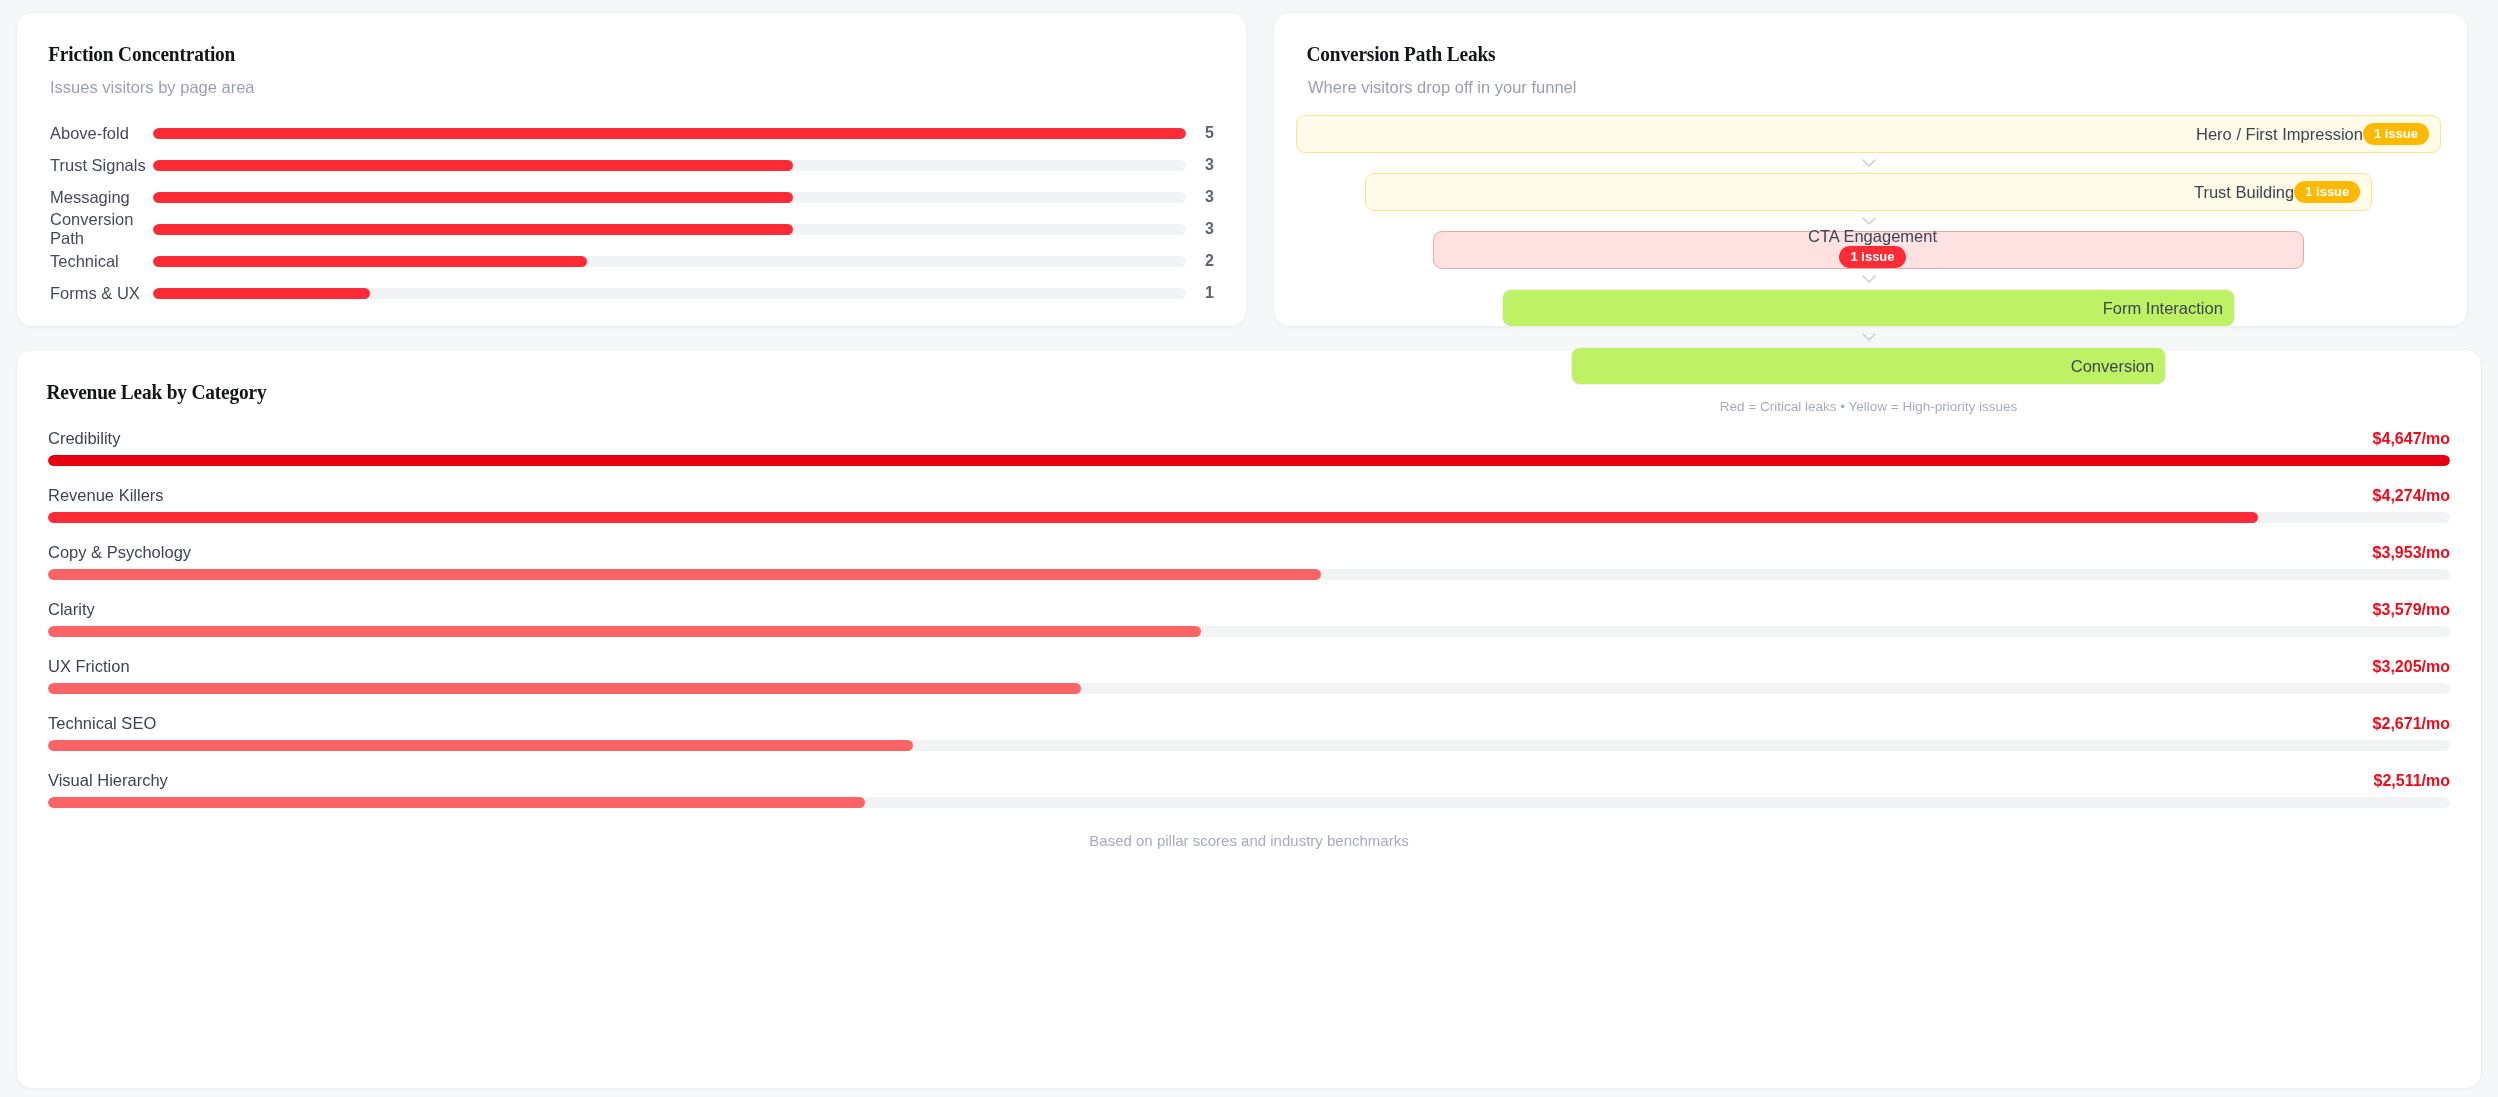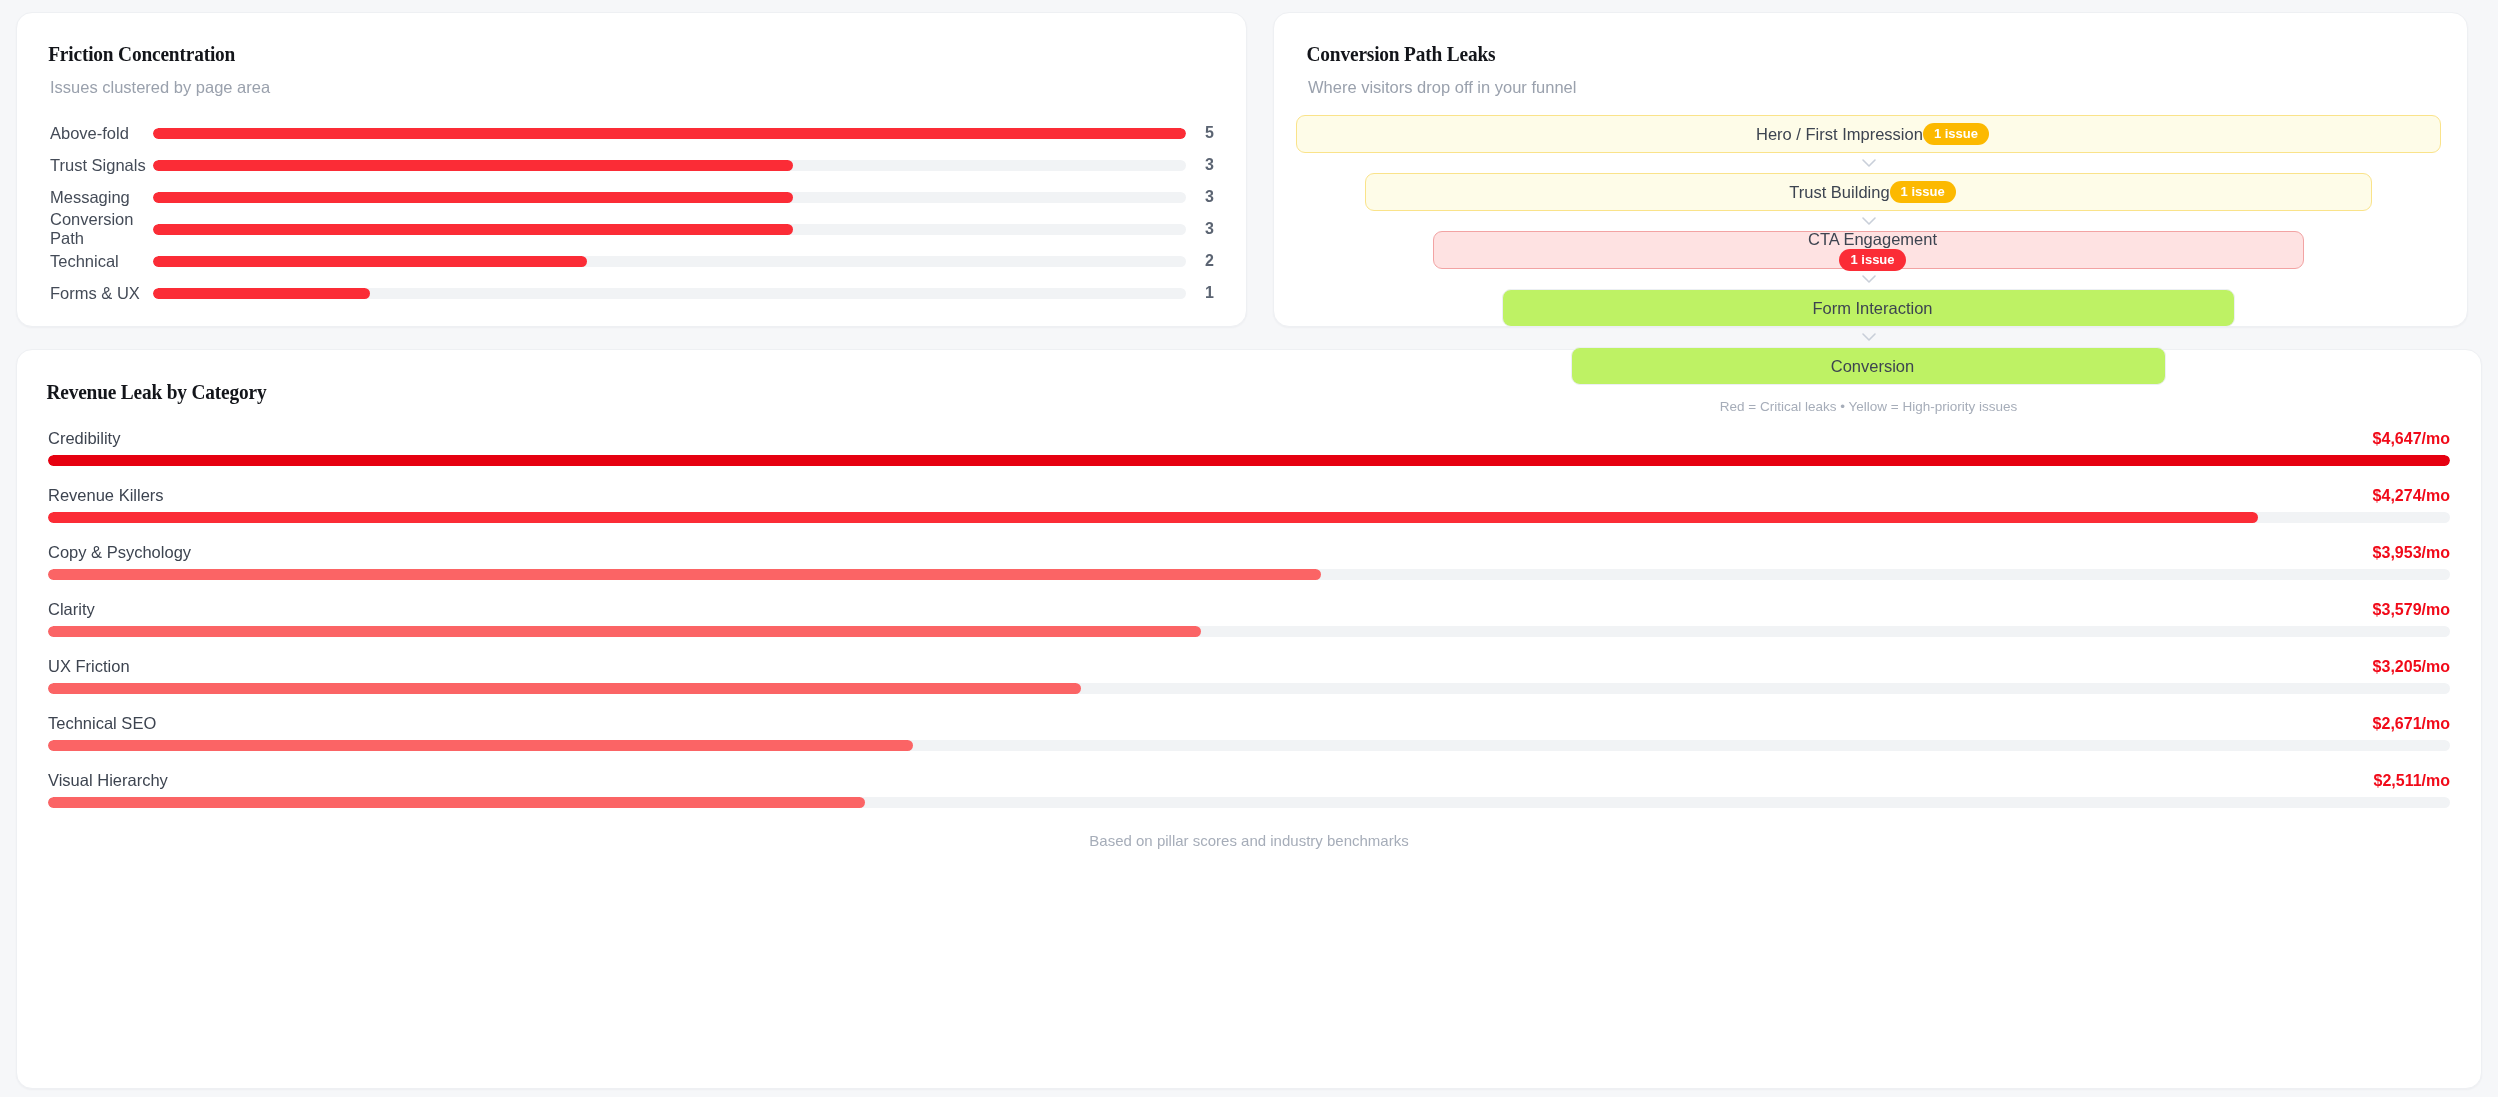--- a/index.html
+++ b/index.html
@@ -67,21 +67,21 @@
     padding-right: 6px;
   }
 
   
   .funnel-card { width: 1195px; height: 315px; padding: 20px 26px 0 22px; }
   .funnel-title { padding-left: 12px; padding-top: 8px; }
   .funnel-sub { padding-left: 12px; }
   .funnel-body { margin-top: 18px; }
   .funnel-step-wrap { display: flex; justify-content: center; }
   .funnel-step {
-    display: flex; align-items: center; justify-content: center;
+    display: flex; align-items: center; justify-content: flex-end;
     height: 38px;
     padding: 0 11px 0 19px;
     border-radius: 9px;
     border: 1px solid transparent;
   }
   .funnel-step.warn { background: #fefce8; border-color: #fae38a; }
   .funnel-step.crit { background: #fee2e2; border-color: #f2a3a3; flex-direction: column; }
   .funnel-step.plain { background: #bef264; border-color: #eceff3; }
   .step-label { font-size: 16.5px; color: #3d4450; }
   .step-badge {
@@ -133,21 +133,21 @@
 </style>
 </head>
 <body>
 
 <div class="page">
 
   <div class="top-row">
 
     <section class="card friction-card">
       <h2 class="card-title friction-title">Friction Concentration</h2>
-      <p class="card-sub friction-sub">Issues clustered by page area</p>
+      <p class="card-sub friction-sub">Issues visitors by page area</p>
       <div class="friction-list" id="friction-list">
           <div class="friction-row">
             <div class="friction-label">Above-fold</div>
             <div class="friction-track">
               <div class="friction-fill" style="width:100%"></div>
             </div>
             <div class="friction-value">5</div>
           </div>
           <div class="friction-row">
             <div class="friction-label">Trust Signals</div>

